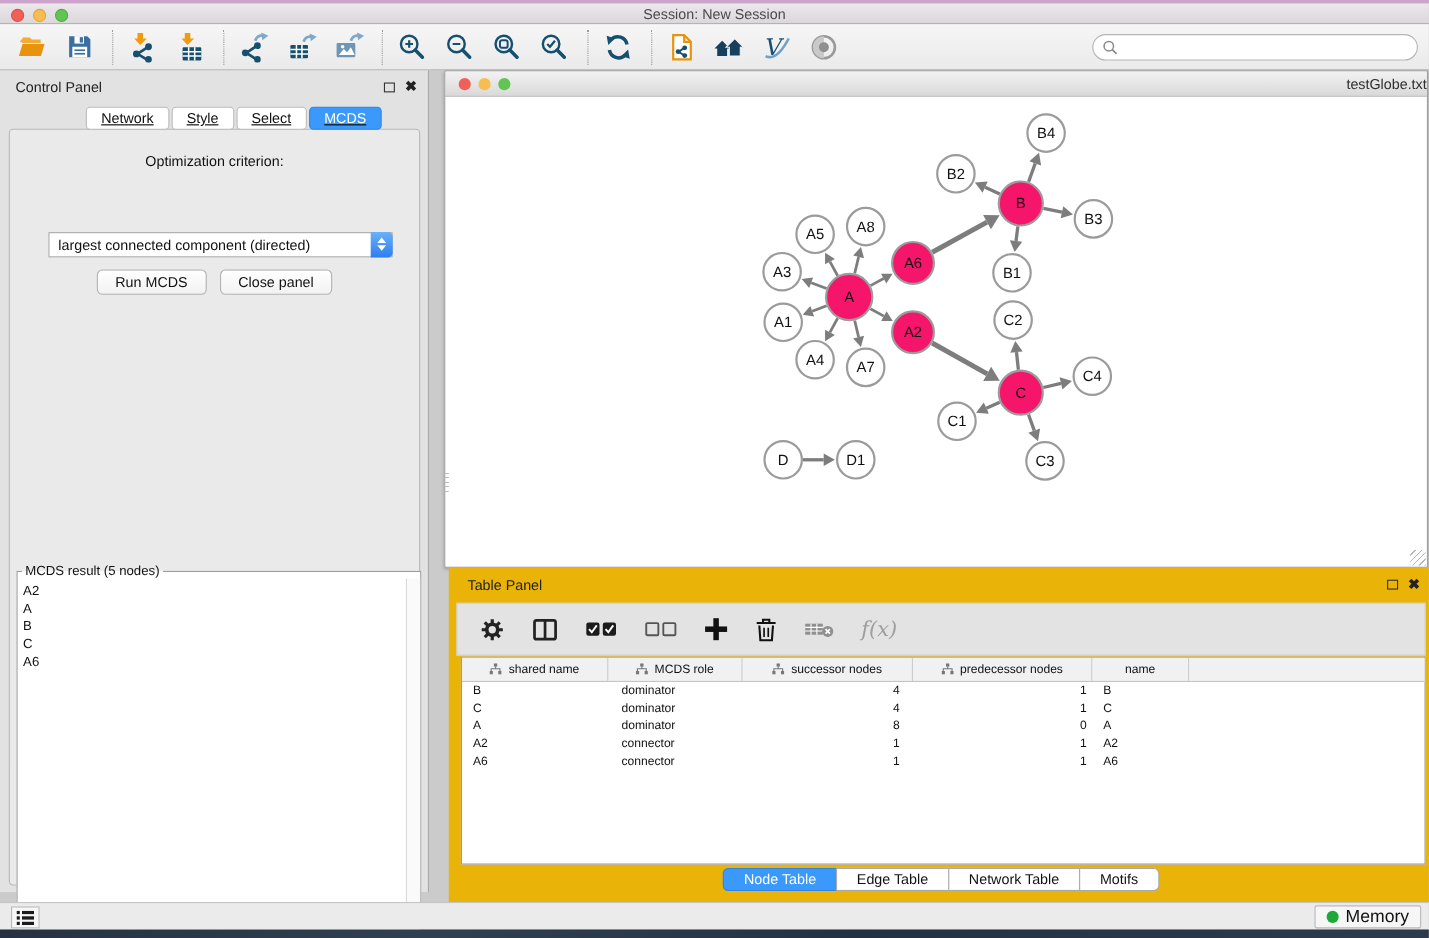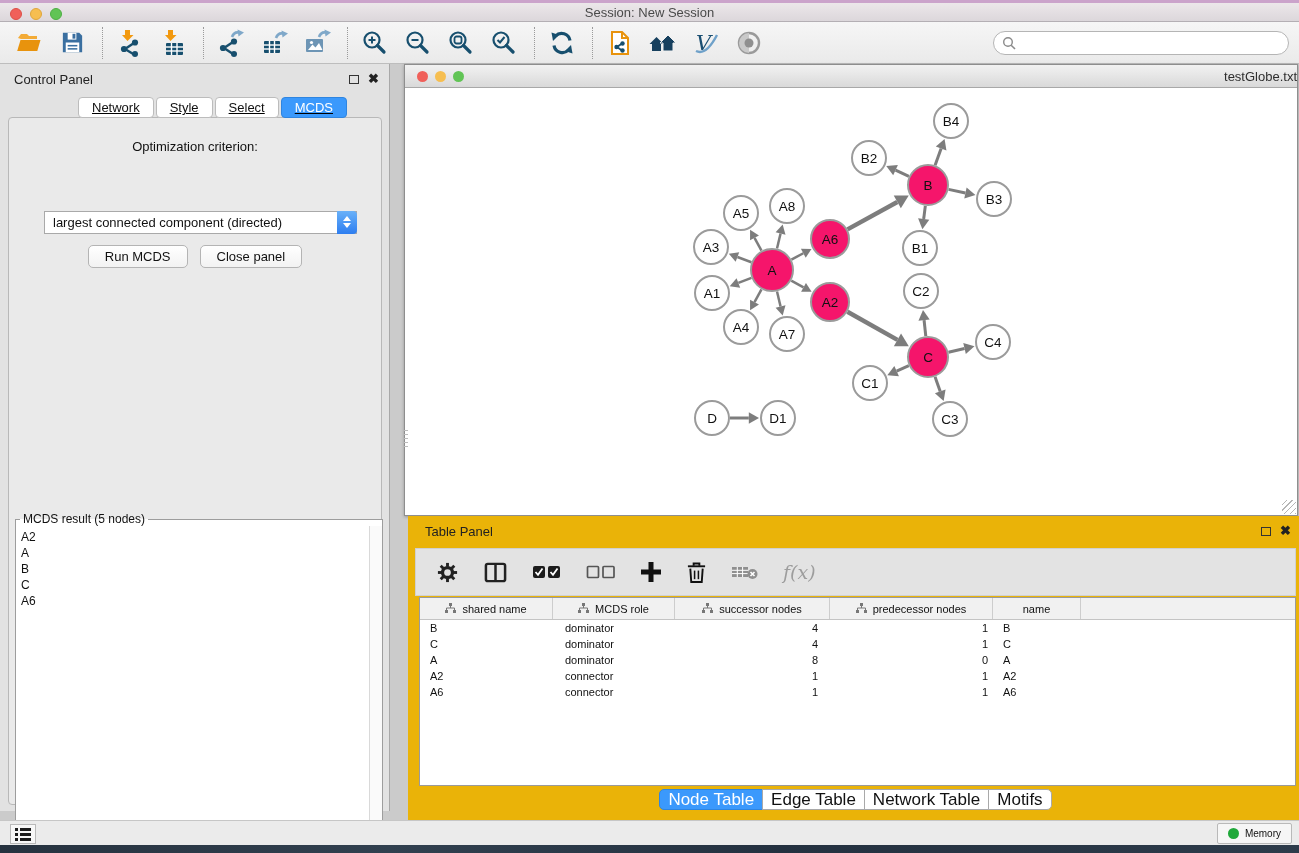--- a/index.html
+++ b/index.html
@@ -85,33 +85,33 @@
     background:#f1f1f1; border-bottom:1px solid #c4c4c4; }
   .thcell { display:flex; align-items:center; justify-content:center; gap:6px; font-size:11px; color:#111;
     border-right:1px solid #cdcdcd; overflow:hidden; }
   .thcell:last-child { border-right:none; }
   .trow { display:grid; grid-template-columns:133px 122px 155px 163px 88px 1fr; height:16px; cursor:default; }
   .tcell { font-size:11px; color:#111; line-height:16px; white-space:nowrap; overflow:hidden; }
   .tcell.c0 { padding-left:10px; } .tcell.c1 { padding-left:12px; }
   .tcell.c2 { text-align:right; padding-right:12px; } .tcell.c3 { text-align:right; padding-right:5px; }
   .tcell.c4 { padding-left:10px; }
   .tp-tabs { position:absolute; left:0; top:273px; width:100%; display:flex; justify-content:center; }
-  .tp-tab { height:21px; padding:0 8px; background:#fff; border:1px solid #a9a9a9; margin-left:-1px;
-    font-size:17px; color:#111; display:flex; align-items:center; cursor:pointer; }
+  .tp-tab { height:21px; padding:0 18px; background:#fff; border:1px solid #a9a9a9; margin-left:-1px;
+    font-size:13px; color:#111; display:flex; align-items:center; cursor:pointer; }
   .tp-tab:first-child { border-radius:5px 0 0 5px; margin-left:0; }
   .tp-tab:last-child { border-radius:0 5px 5px 0; }
   .tp-tab.active { background:#3b99fc; border-color:#2f85e0; color:#fff; }
 
   
   .statusbar { position:absolute; left:0; top:820px; width:1299px; height:25px;
     background:#ebebeb; border-top:1px solid #c6c6c6; }
   .list-btn { position:absolute; left:10px; top:3px; width:26px; height:20px; background:#f7f7f7;
     border:1px solid #b9b9b9; display:flex; align-items:center; justify-content:center; cursor:pointer; }
   .memory-btn { position:absolute; right:7px; top:2px; height:21px; background:#f6f6f6; border:1px solid #b9b9b9;
-    border-radius:2px; display:flex; align-items:center; gap:6px; padding:0 10px; font-size:10px; color:#111; cursor:pointer; }
+    border-radius:2px; display:flex; align-items:center; gap:6px; padding:0 10px; font-size:16px; color:#111; cursor:pointer; }
   .memory-dot { width:11px; height:11px; border-radius:50%; background:#1fa83a; }
   .desktop-strip { position:absolute; left:0; top:845px; width:1299px; height:8px;
     background:linear-gradient(90deg,#26323f,#31404f 30%,#243140 60%,#2d3b4a); }
 </style>
 </head>
 <body>
 
 <div class="titlebar">
   <div class="lights">
     <div class="light red"></div>

